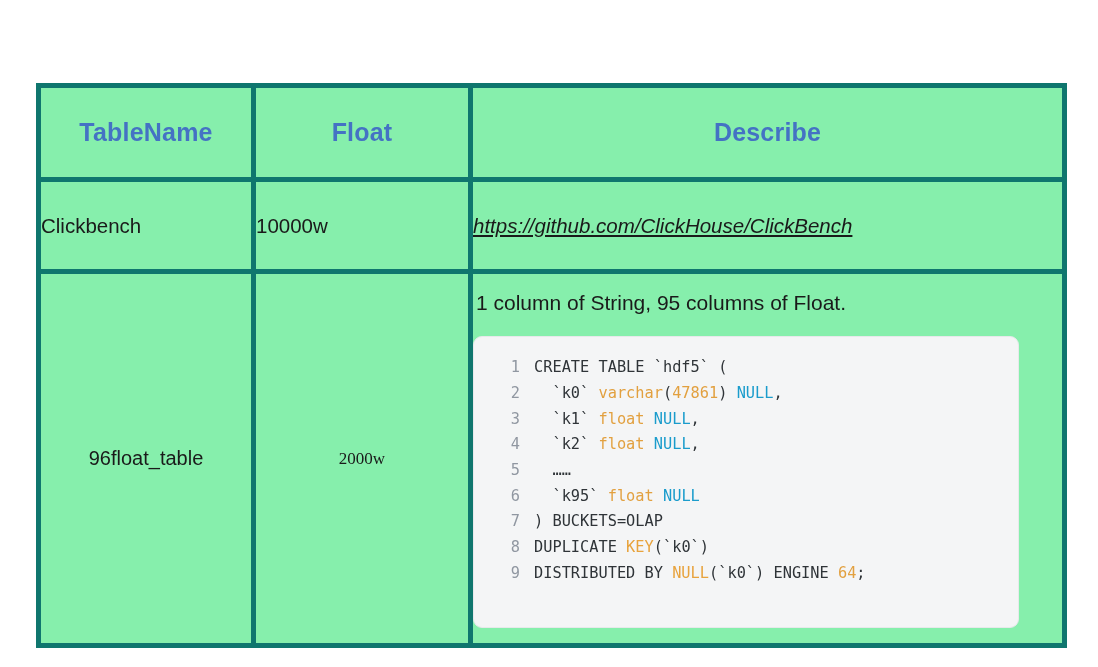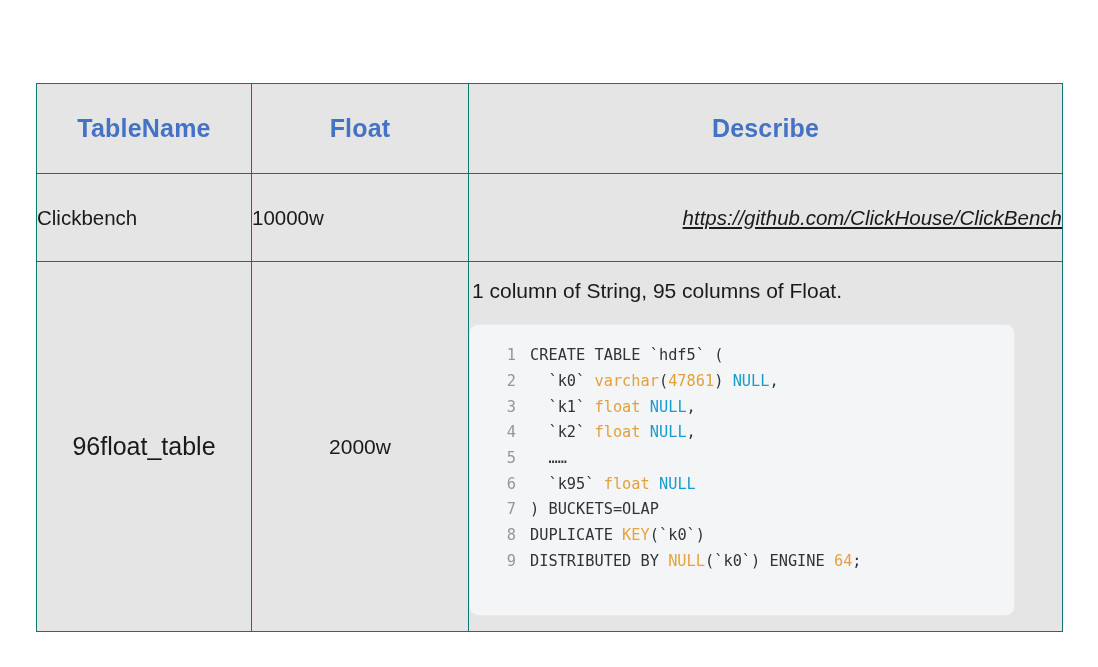--- a/index.html
+++ b/index.html
@@ -26,24 +26,24 @@
     position: absolute;
     left: 36px;
     top: 83px;
     width: 1026px;
     border-collapse: collapse;
     table-layout: fixed;
     background: #ffffff;
   }
   .bench-table td,
   .bench-table th {
-    border: 1px solid #0f766e;
+    border: 5px solid #0f766e;
     padding: 0;
     vertical-align: middle;
-    background: #e5e5e5;
+    background: #86efac;
     margin-left: 12px;
   }
 
   col.c-name { width: 215px; }
   col.c-rows { width: 217px; }
   col.c-desc { width: 594px; }
 
   
   .head-cell {
     height: 89px;
@@ -56,42 +56,43 @@
 
   
   .row1-cell {
     height: 87px;
     text-align: left;
     color: #1a1a1a;
     font-size: 20.5px;
     font-weight: normal;
   }
   .row1-desc {
-    text-align: right;
+    text-align: left;
     padding-left: 14px;
   }
   .url-link {
     color: #1a1a1a;
     font-style: italic;
     font-size: 20.5px;
     text-decoration: underline;
     text-underline-offset: 2px;
     white-space: nowrap;
   }
 
   .row2-name {
     text-align: center;
     color: #1a1a1a;
-    font-size: 25px;
+    font-size: 20px;
     padding-bottom: 30px;
   }
   .row2-rows {
     text-align: center;
     color: #1a1a1a;
-    font-size: 21px;
+    font-size: 17px;
+    font-family: Liberation Serif, serif;
   }
   .row2-desc {
     text-align: left;
     vertical-align: top;
     padding: 14px 17px 18px 14px;
     height: 369px;
   }
 
   .desc-note {
     color: #1a1a1a;

